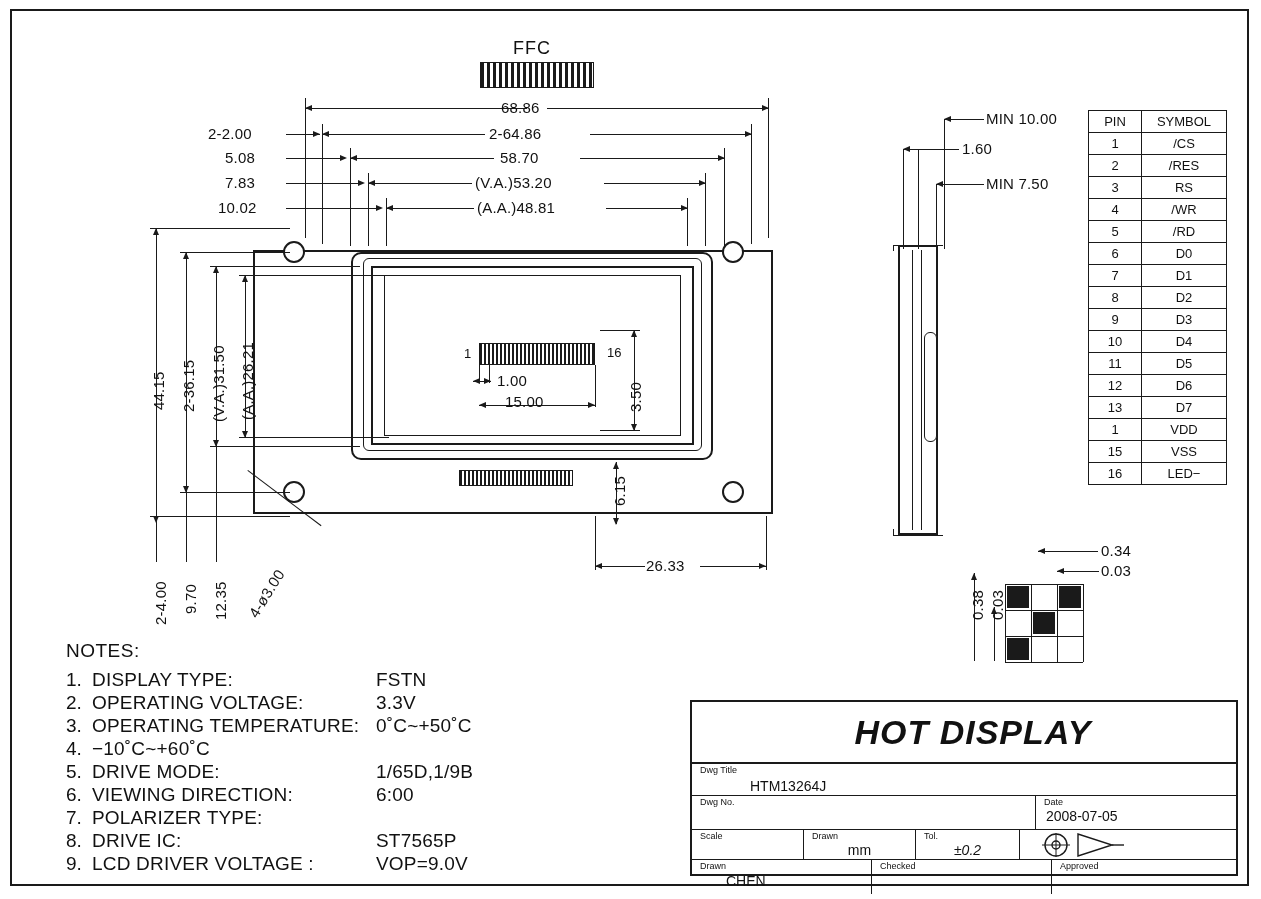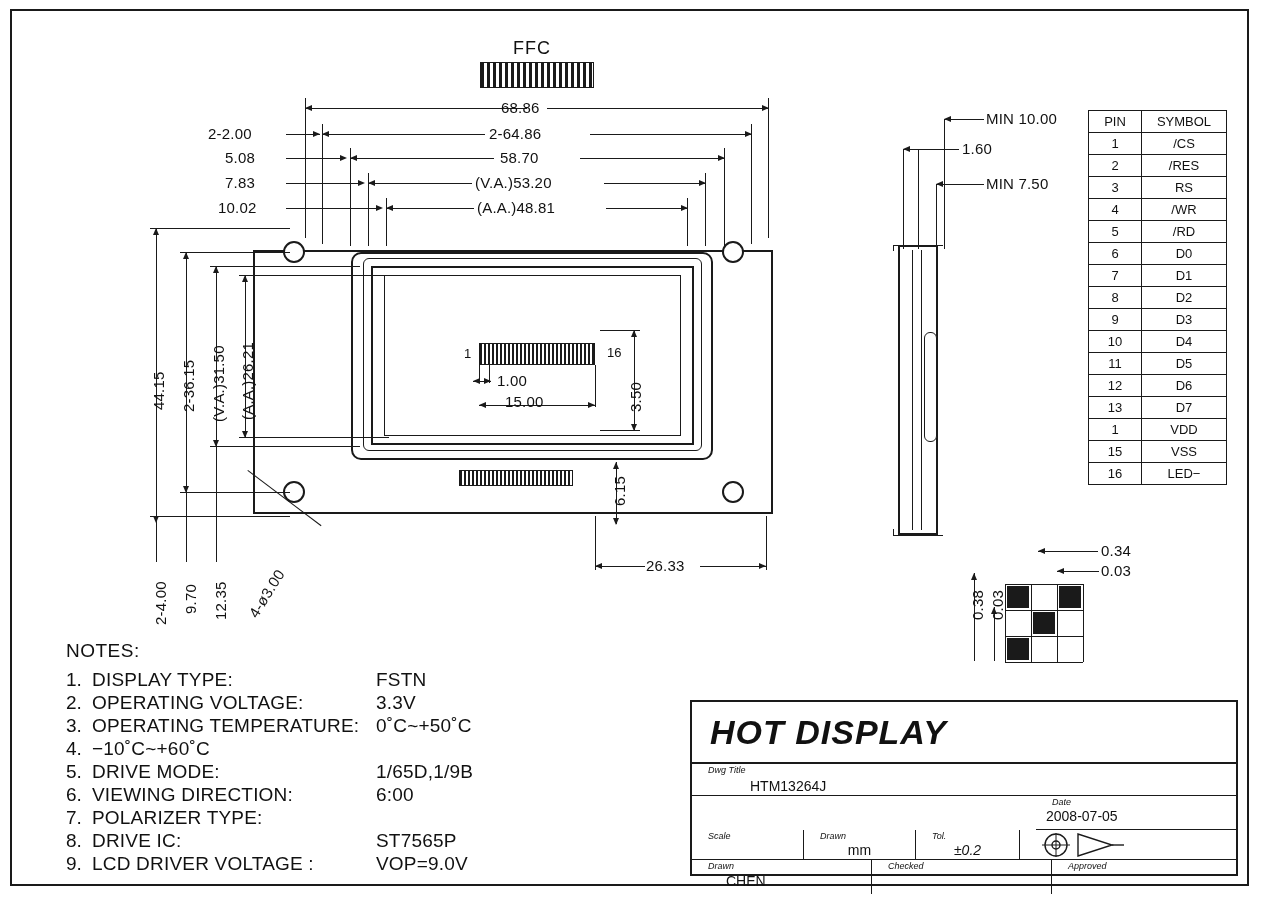--- a/index.html
+++ b/index.html
@@ -38,24 +38,24 @@
   #notes{position:absolute;left:66px;top:640px;font-size:19px;color:#111;}
   #notes .nhead{margin-bottom:6px;letter-spacing:.5px;}
   #notes .nrow{display:flex;height:23px;align-items:center;}
   #notes .nnum{width:26px;}
   #notes .nlabel{width:284px;letter-spacing:.2px;}
   #notes .nval{letter-spacing:.2px;}
 
   
   #titleblock{position:absolute;left:690px;top:700px;width:548px;height:176px;border:2px solid #1a1a1a;box-sizing:border-box;}
   #tb-logo{position:absolute;left:0;top:0;width:100%;height:62px;border-bottom:2px solid #1a1a1a;box-sizing:border-box;
-           display:flex;align-items:center;padding-left:18px;}
+           display:flex;align-items:center;justify-content:center;padding-left:18px;}
   #tb-logo span{font-size:34px;font-weight:bold;font-style:italic;letter-spacing:1px;color:#111;}
   .tbcell{position:absolute;box-sizing:border-box;border-right:1px solid #1a1a1a;border-bottom:1px solid #1a1a1a;}
-  .tbk{position:absolute;left:16px;top:1px;font-size:9px;color:#111;font-style:italic;}
+  .tbk{position:absolute;left:8px;top:1px;font-size:9px;color:#111;}
   .tbv{position:absolute;left:26px;top:14px;font-size:14px;color:#111;}
   .tbv.c{left:50%;transform:translateX(-50%);}
 
   
   .rect{position:absolute;border:2px solid #1a1a1a;box-sizing:border-box;background:#fff;}
   .thin{border-width:1px;}
   .circ{position:absolute;border:2px solid #1a1a1a;border-radius:50%;box-sizing:border-box;background:#fff;}
   .ffc{position:absolute;background:repeating-linear-gradient(90deg,#1a1a1a 0 3px,#fff 3px 6px);border:1px solid #1a1a1a;box-sizing:border-box;}
   .ffcv{position:absolute;background:repeating-linear-gradient(90deg,#1a1a1a 0 2px,#fff 2px 4px);border:1px solid #1a1a1a;box-sizing:border-box;}
   .blk{position:absolute;background:#1a1a1a;}
@@ -400,20 +400,24 @@
   <div id="titleblock">
     <div id="tb-logo">
       <span>HOT DISPLAY</span>
     </div>
 
     <div class="tbcell" style="left:0;top:62px;width:544px;height:32px;border-right:none;">
       <span class="tbk">Dwg Title</span>
       <span class="tbv" style="left:58px;">HTM13264J</span>
     </div>
 
+    <div class="tbcell" style="left:0;top:94px;width:344px;height:34px;">
+      <span class="tbk">Dwg No.</span>
+      <span class="tbv"></span>
+    </div>
     <div class="tbcell" style="left:344px;top:94px;width:200px;height:34px;border-right:none;">
       <span class="tbk">Date</span>
       <span class="tbv" style="left:10px;top:12px;">2008-07-05</span>
     </div>
 
     <div class="tbcell" style="left:0;top:128px;width:112px;height:30px;">
       <span class="tbk">Scale</span>
       <span class="tbv"></span>
     </div>
     <div class="tbcell" style="left:112px;top:128px;width:112px;height:30px;">

